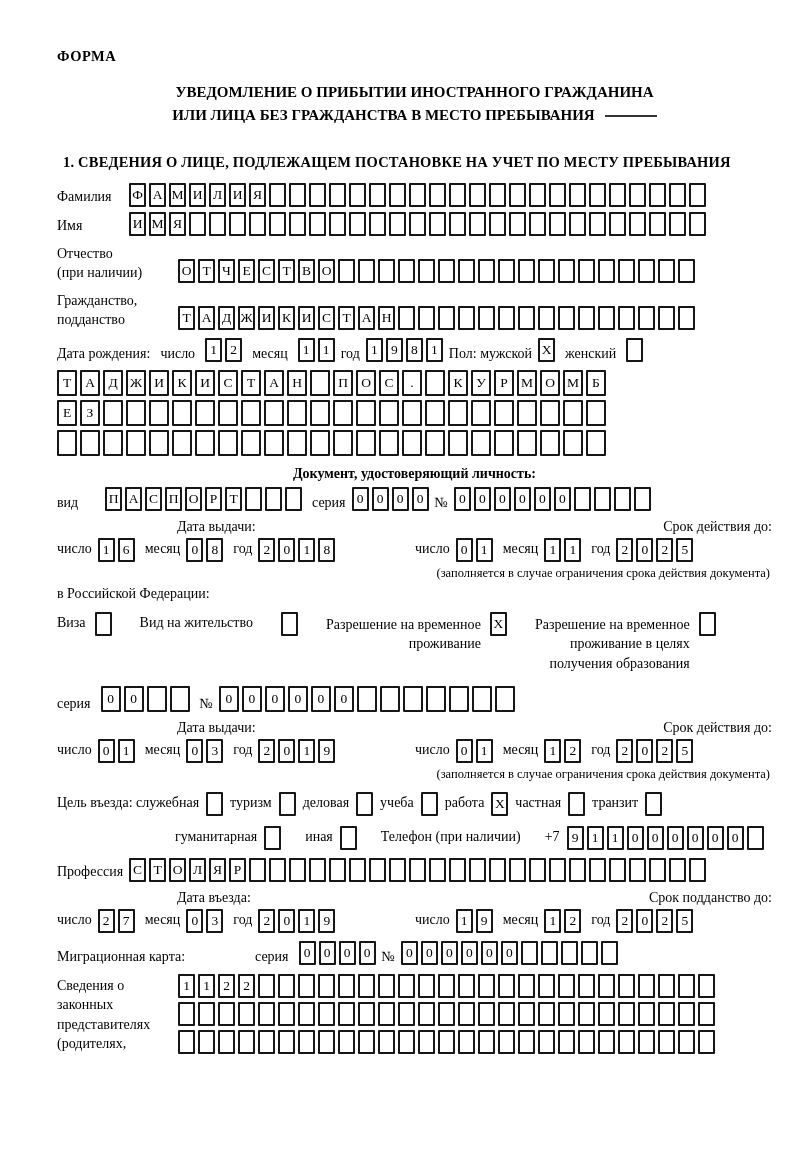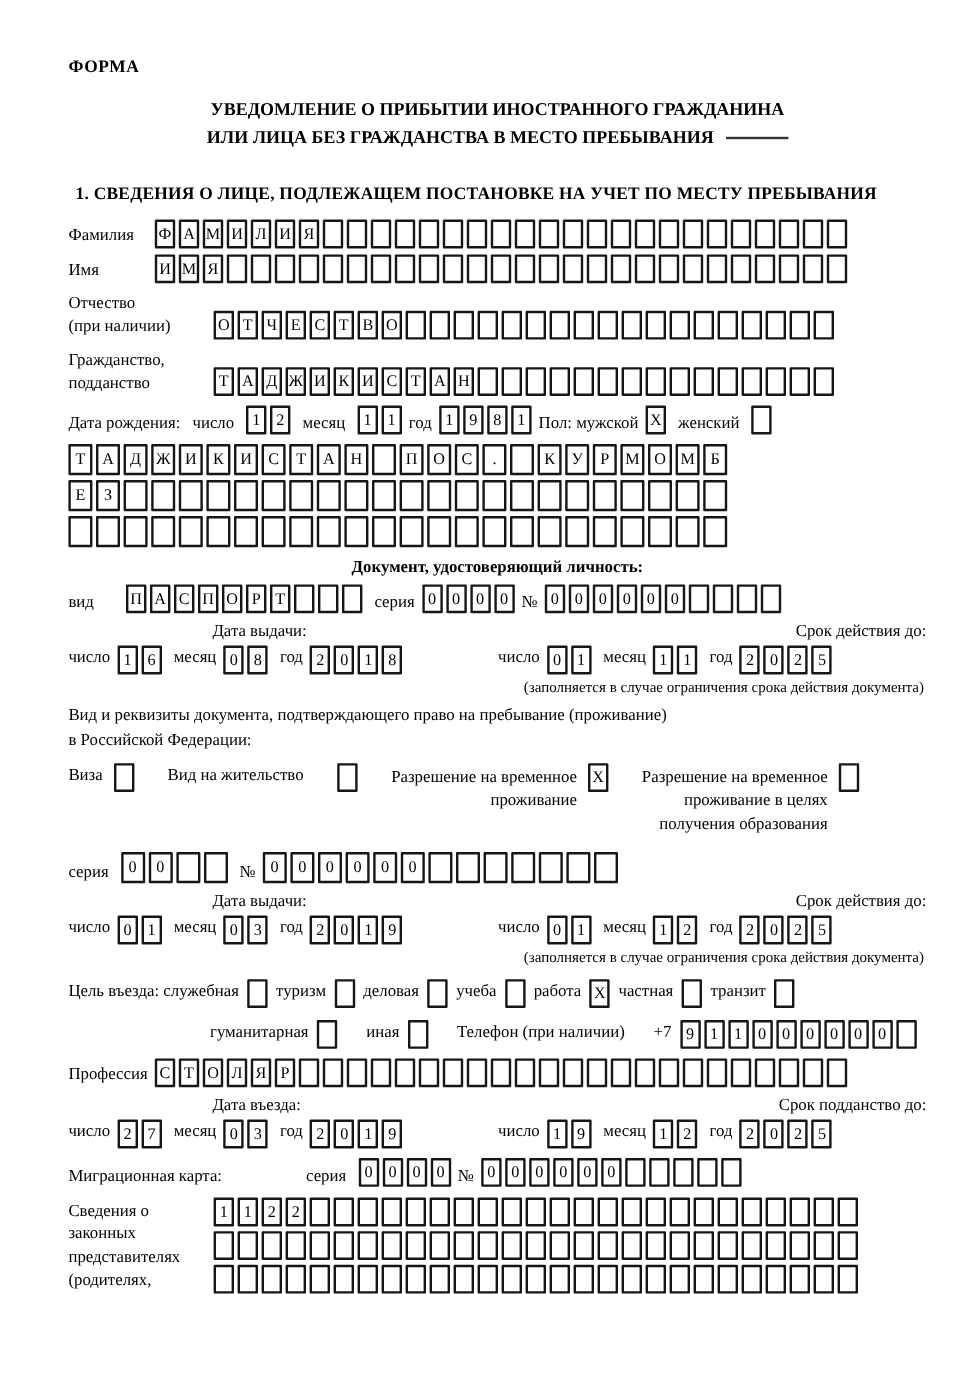--- a/index.html
+++ b/index.html
@@ -428,23 +428,20 @@
             <span class="cell">2</span>
             <span class="cell">0</span>
             <span class="cell">2</span>
             <span class="cell">5</span>
           </span>
       </div>
       <div class="note">(заполняется в случае ограничения срока действия документа)</div>
     </div>
   </div>
 
-  <div class="frow mt8">
-    <span>Вид и реквизиты документа, подтверждающего право на пребывание (проживание)</span>
-  </div>
   <div class="frow">
     <span>в Российской Федерации:</span>
   </div>
 
   <div class="permit-row">
     <span class="txt">Виза</span>
     <span class="cells">
         <span class="cell"></span>
       </span>
     <span class="gap10"></span>

